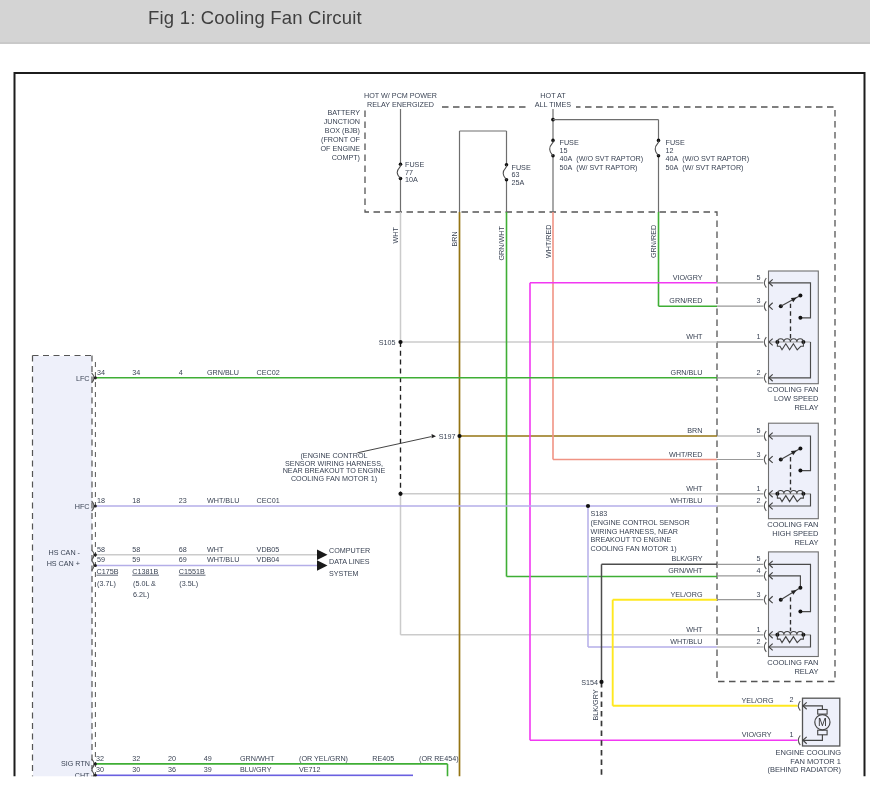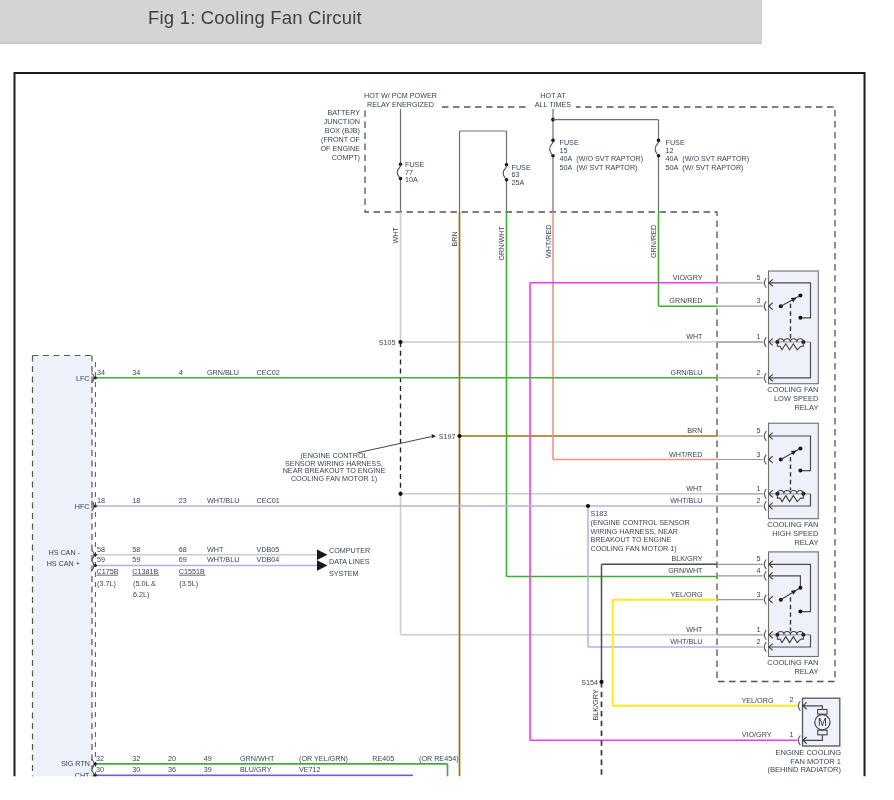--- a/index.html
+++ b/index.html
@@ -1,14 +1,14 @@
 <!DOCTYPE html>
 <html><head><meta charset="utf-8"><style>
 html,body{margin:0;padding:0;background:#fff;width:894px;height:800px;overflow:hidden}
-.hdr{position:absolute;left:0;top:0;width:762px;height:42px;background:#d4d4d4;border-bottom:2px solid #c9c9c9}
+.hdr{position:absolute;left:0;top:0;width:870px;height:42px;background:#d4d4d4;border-bottom:2px solid #c9c9c9}
 .hdr span{position:absolute;left:148px;top:7px;font-family:"Liberation Sans",sans-serif;font-size:18.5px;color:#3f3f3f;letter-spacing:0.2px}
 svg{position:absolute;left:0;top:0}
 </style></head><body>
 <div class="hdr">
     <span>Fig 1: Cooling Fan Circuit</span>
   </div>
 <svg width="894" height="800" font-family="Liberation Sans, sans-serif">
 
 <path d="M 14.5,776.5 L 14.5,73 L 864.5,73 L 864.5,776.5" fill="none" stroke="#1c1c1c" stroke-width="2"></path>
 <rect x="33" y="356" width="59" height="420.5" fill="#eef0fa"></rect>

